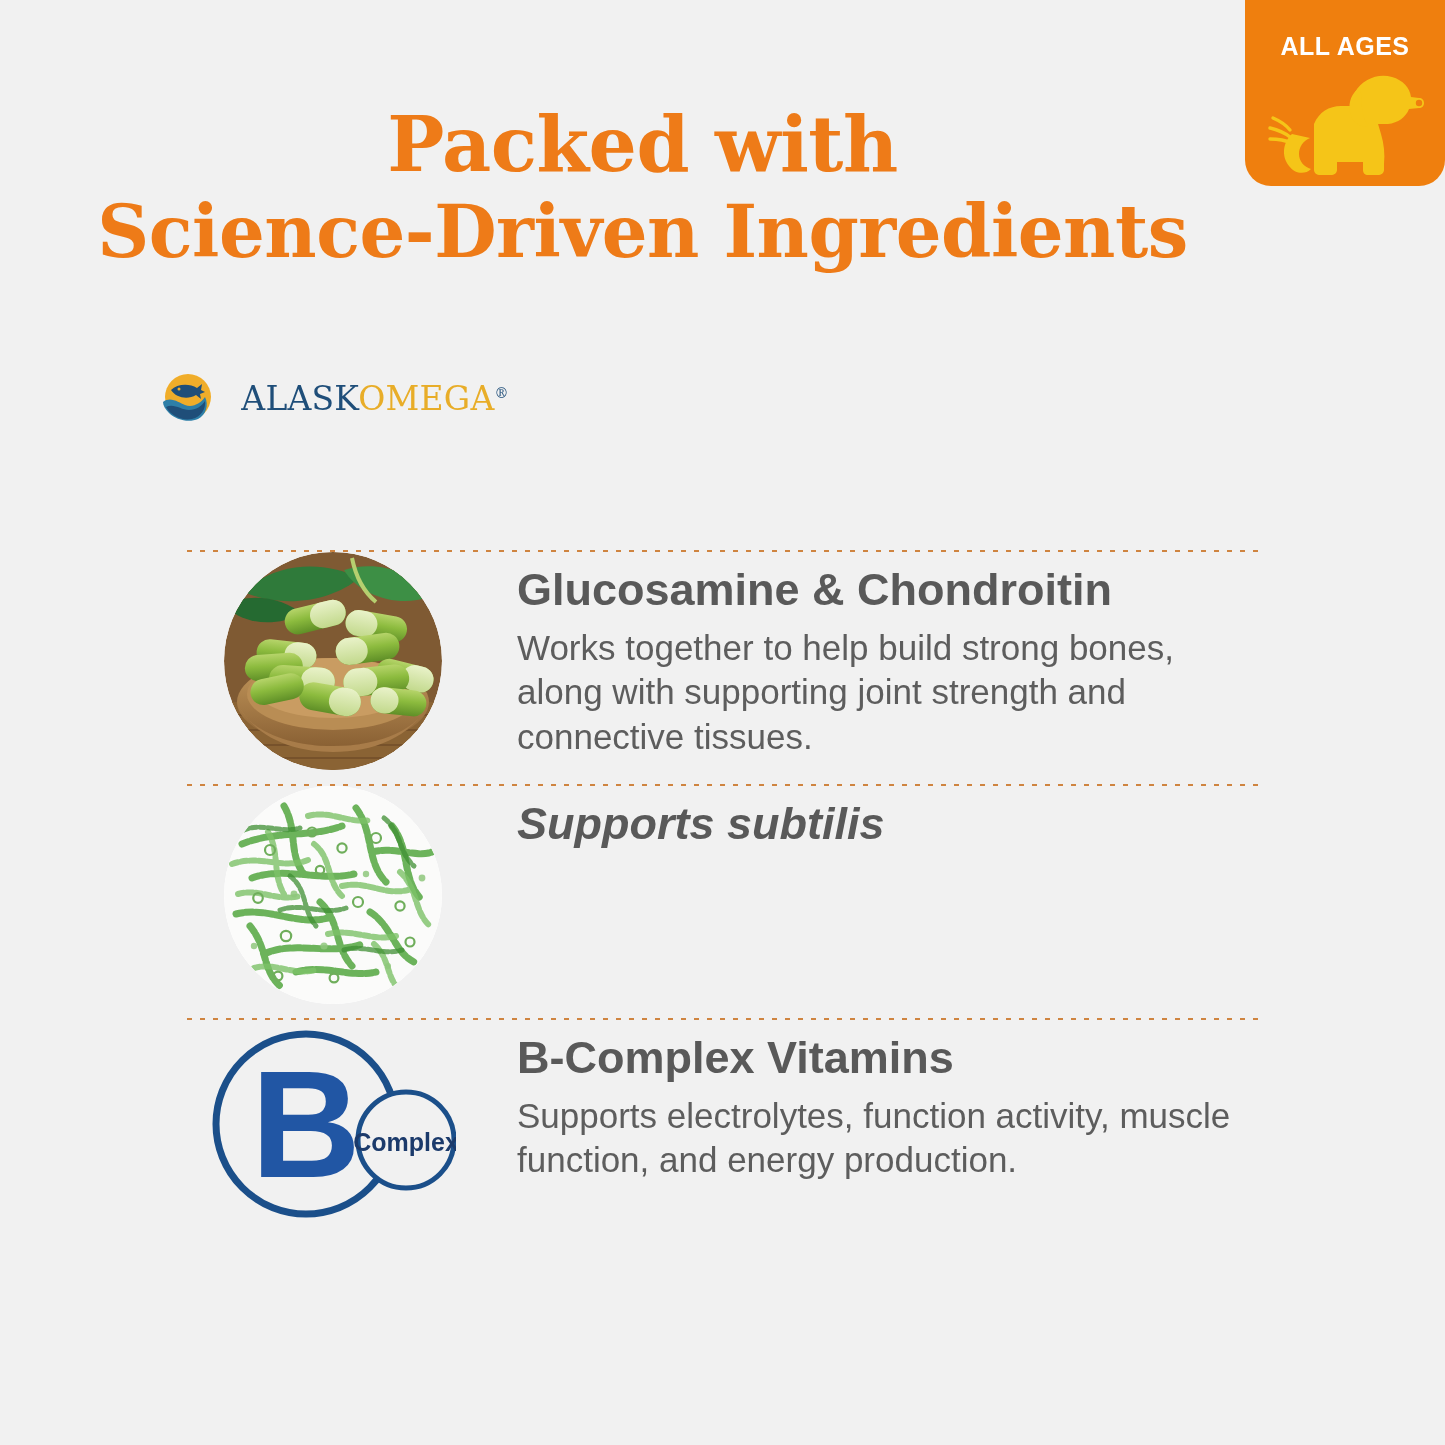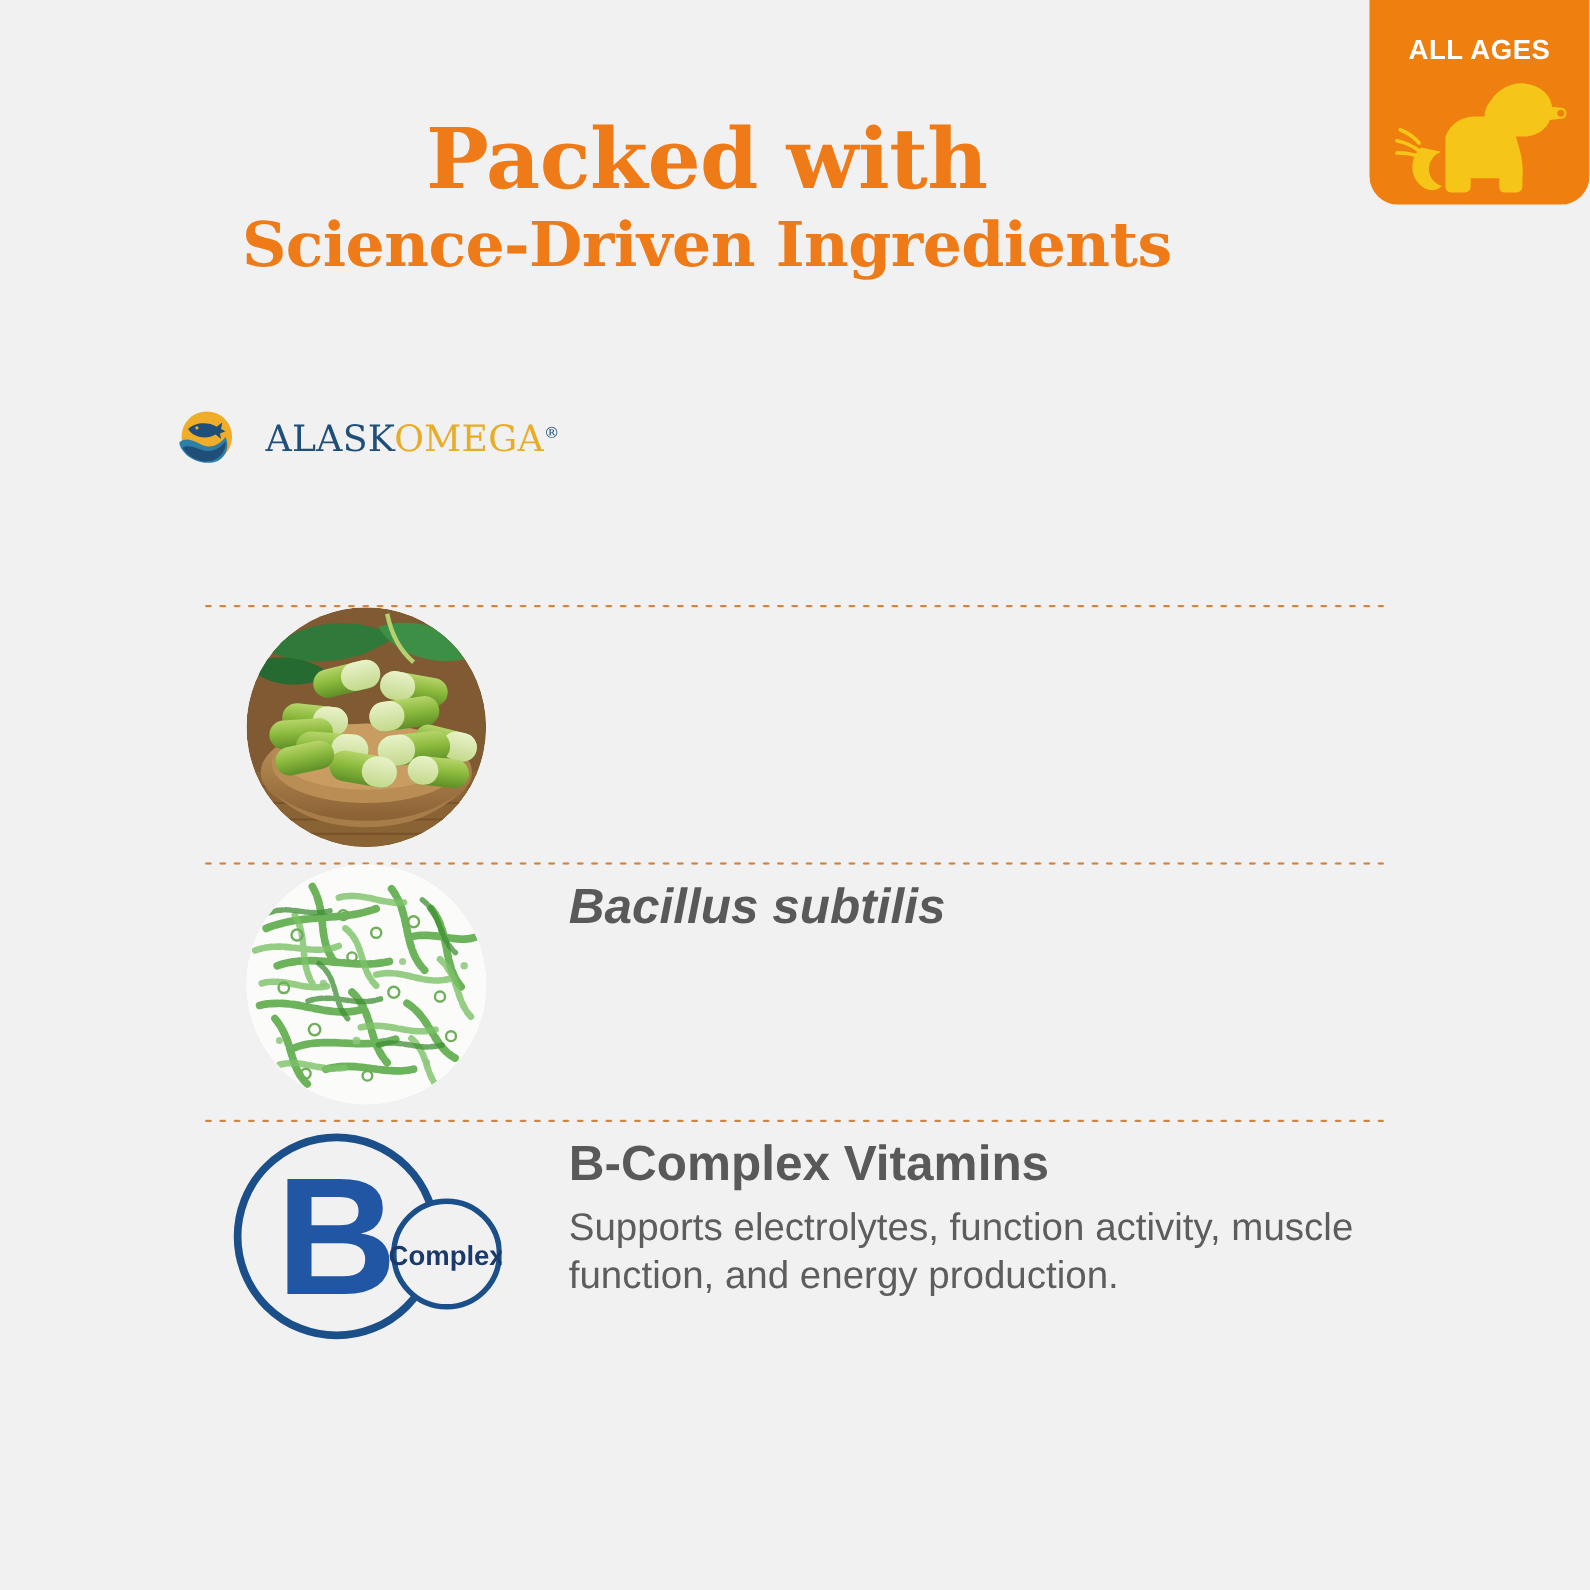--- a/index.html
+++ b/index.html
@@ -58,21 +58,21 @@
     width: 1245px;
     text-align: center;
     color: #ee7b18;
     font-family: "DejaVu Serif", serif;
     font-weight: bold;
     font-size: 76px;
     line-height: 1.18;
     letter-spacing: -0.5px;
   }
   .headline .l1 { display: block; }
-  .headline .l2 { display: block; font-size: 56px; }
+  .headline .l2 { display: block; font-size: 72px; }
 
   
   .rows {
     position: absolute;
     top: 318px;
     left: 0;
     width: 1445px;
   }
   .row {
     position: relative;
@@ -323,20 +323,24 @@
                 <g transform="translate(148,134) rotate(6)">
                   <rect x="0" y="0" width="56" height="26" rx="13" fill="url(#capg)"></rect>
                   <rect x="0" y="0" width="28" height="26" rx="13" fill="url(#capl)"></rect>
                 </g>
               </g>
 
               <path d="M13 150 C 30 186, 70 200, 109 200 C 148 200, 188 186, 205 150 C 196 176, 158 194, 109 194 C 60 194, 22 176, 13 150 Z" fill="#a87c49"></path>
             </g>
           </svg>
         </div>
+      </div>
+      <div class="row-text">
+        <div class="ing-title">Glucosamine &amp; Chondroitin</div>
+        <div class="ing-desc">Works together to help build strong bones, along with supporting joint strength and connective tissues.</div>
       </div>
     </div>
 
     <div class="divider"></div>
 
     <div class="row">
       <div class="row-media center-v">
         <div class="circ">
           <svg viewBox="0 0 218 218" width="218" height="218">
             <defs>
@@ -402,21 +406,21 @@
                 <circle cx="100" cy="160" r="3.6"></circle>
                   <circle cx="164" cy="180" r="3"></circle>
                 <circle cx="30" cy="160" r="3.2"></circle>
                   <circle cx="198" cy="92" r="3.4"></circle>
               </g>
             </g>
           </svg>
         </div>
       </div>
       <div class="row-text">
-        <div class="ing-title sci">Bacillus subtilis</div>
+        <div class="ing-title sci">Supports subtilis</div>
       </div>
     </div>
 
     <div class="divider"></div>
 
     <div class="row">
       <div class="row-media">
         <div class="bcx">
           <svg viewBox="0 0 246 196" width="246" height="196">
             <circle cx="96" cy="98" r="90" fill="none" stroke="#1b4f8a" stroke-width="7"></circle>

